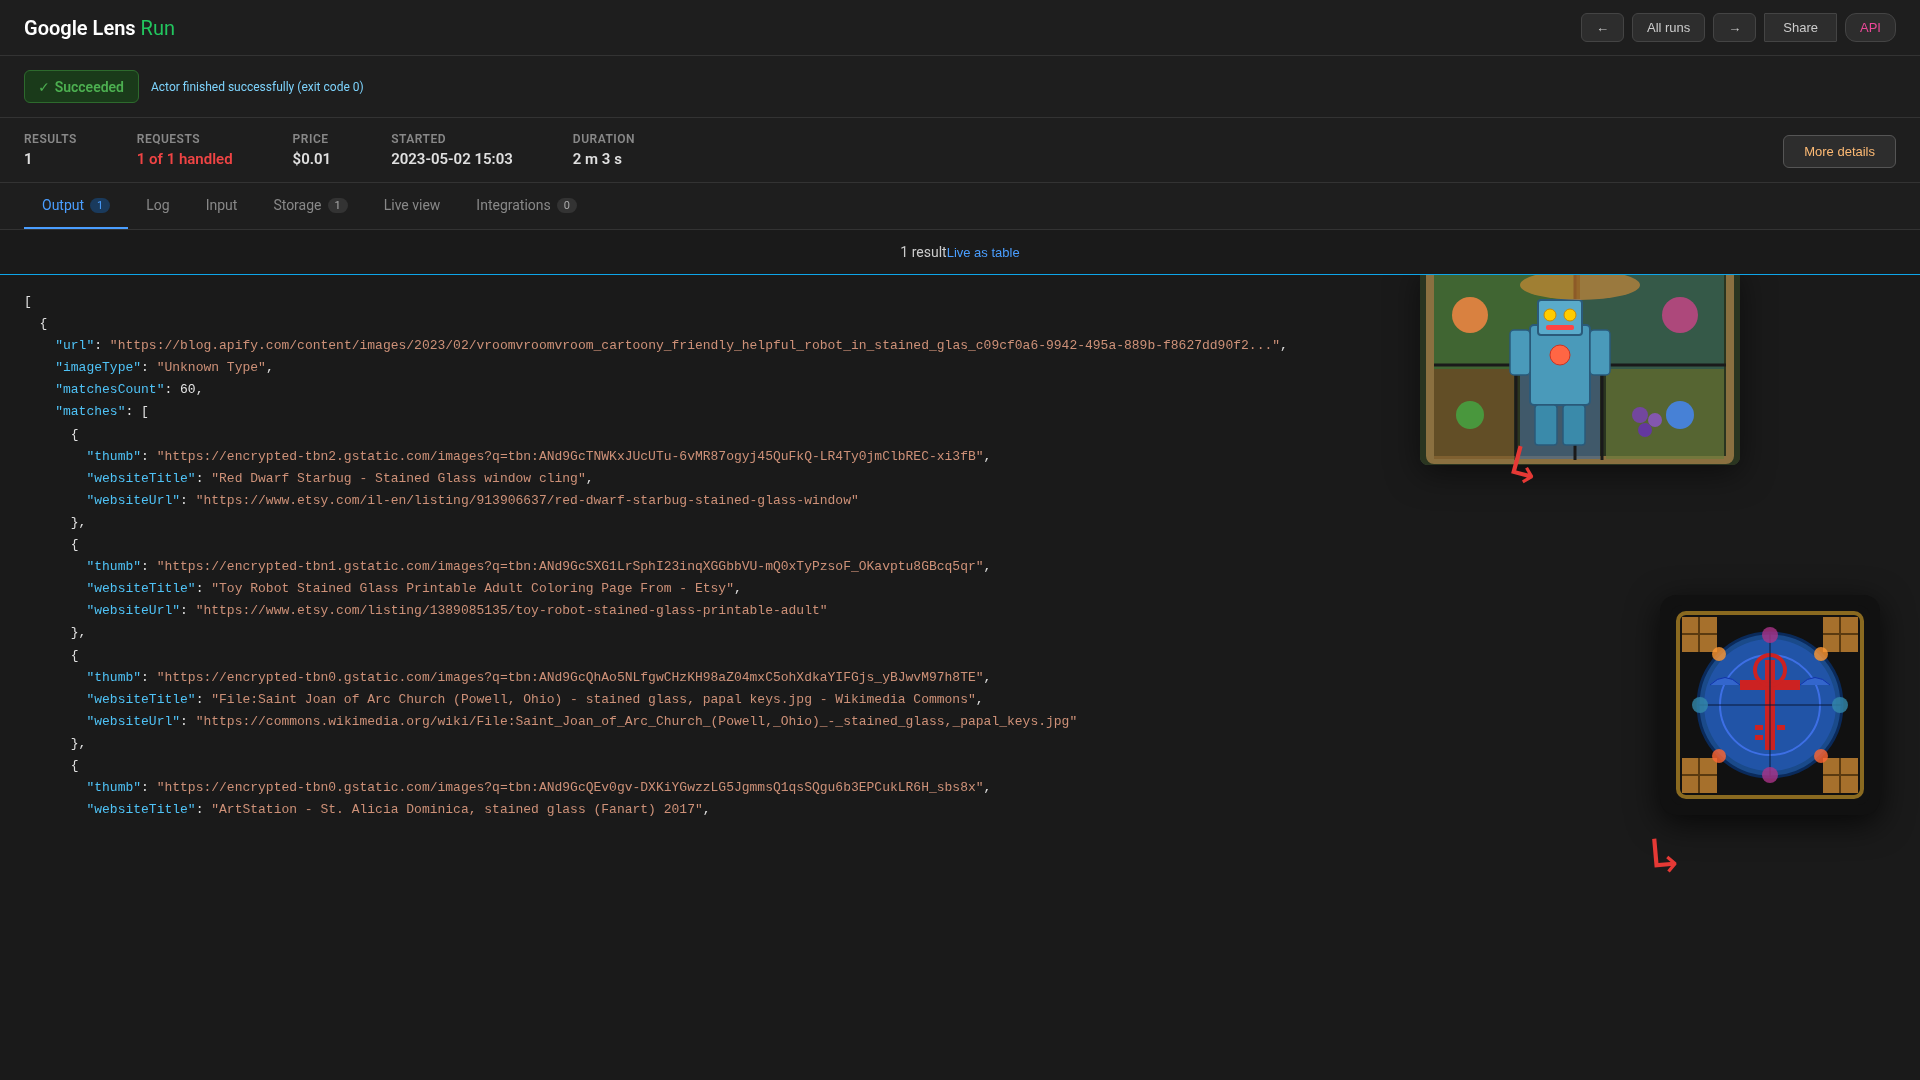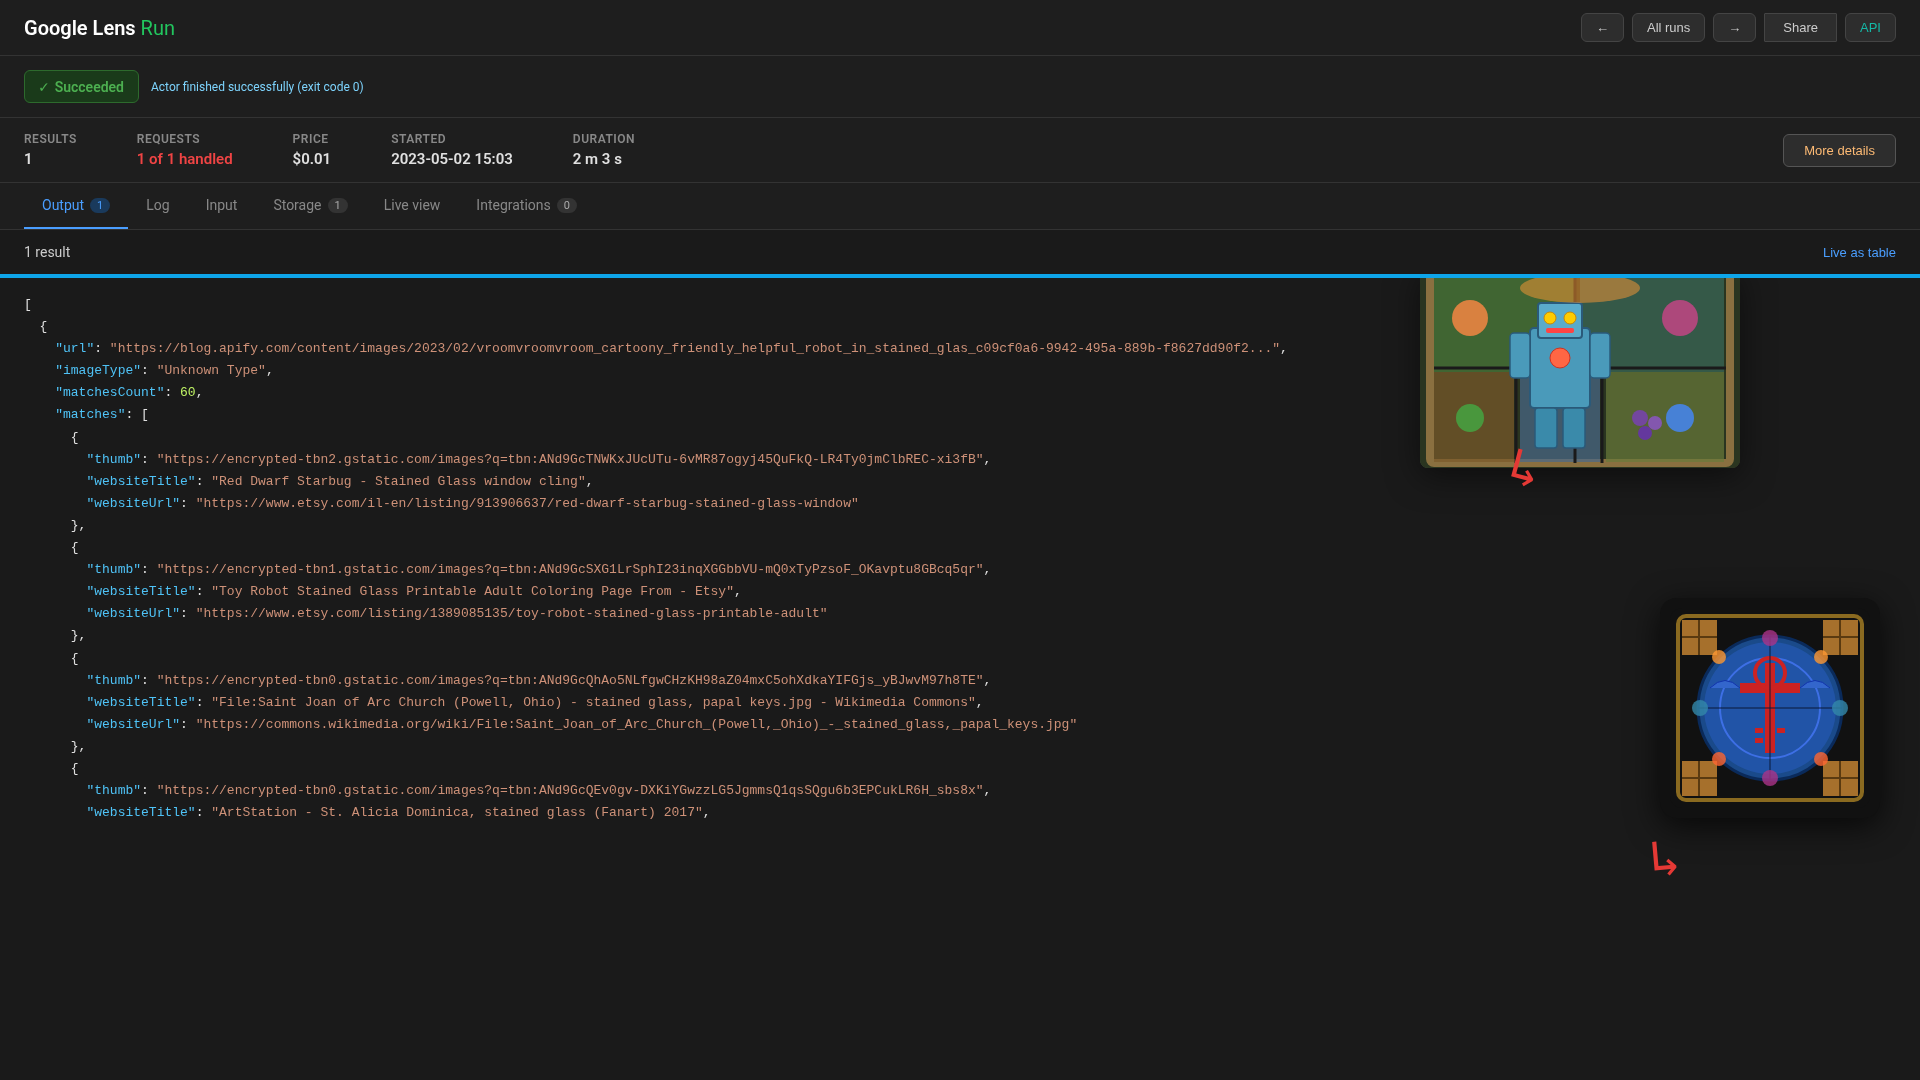--- a/index.html
+++ b/index.html
@@ -54,23 +54,23 @@
       border: 1px solid #444;
       color: #ccc;
       padding: 6px 18px;
       border-radius: 1px;
       cursor: pointer;
       font-size: 13px;
     }
     .btn-api {
       background: #2d2d2d;
       border: 1px solid #444;
-      color: #14b8a6;
+      color: #ec4899;
       padding: 6px 14px;
-      border-radius: 6px;
+      border-radius: 11px;
       cursor: pointer;
       font-size: 13px;
     }
 
     
     .status-bar {
       display: flex;
       align-items: center;
       padding: 14px 24px;
       background: #1e1e1e;
@@ -94,21 +94,21 @@
       font-size: 16px;
     }
     .status-message {
       color: #7dd3fc;
       font-size: 12px;
     }
 
     
     .stats-row {
       display: flex;
-      align-items: center;
+      align-items: flex-end;
       padding: 14px 24px;
       background: #1e1e1e;
       border-bottom: 1px solid #333;
       gap: 60px;
     }
     .stat-item {
       display: flex;
       flex-direction: column;
       gap: 4px;
     }
@@ -176,24 +176,24 @@
       position: relative;
       height: calc(1080px - 56px - 52px - 62px - 50px);
       background: #1a1a1a;
       overflow: hidden;
     }
 
     
     .result-header {
       display: flex;
       align-items: center;
-      justify-content: space-between;
+      justify-content: center;
       padding: 14px 24px;
       background: #1a1a1a;
-      border-bottom: 4px solid #0ea5e9;
+      border-bottom: 1px solid #0ea5e9;
     }
     .result-count {
       font-size: 14px;
       color: #ccc;
     }
     .btn-view-table {
       color: #4a9eff;
       cursor: pointer;
       font-size: 13px;
       background: none;
@@ -216,21 +216,21 @@
       font-size: 13px;
       line-height: 1.7;
       overflow: hidden;
       background: #1a1a1a;
       white-space: pre;
       color: #e0e0e0;
     }
     .c-bracket { color: #e0e0e0; }
     .c-key { color: #4fc3f7; }
     .c-string { color: #ce9178; }
-    .c-number { color: #bef264; margin-top: 32px; }
+    .c-number { color: #e5e5e5; margin-top: 32px; }
     .c-colon { color: #e0e0e0; }
     .c-comma { color: #e0e0e0; }
 
     
     .image-overlay-1 {
       position: absolute;
       top: -10px;
       right: 180px;
       width: 320px;
       height: 200px;

